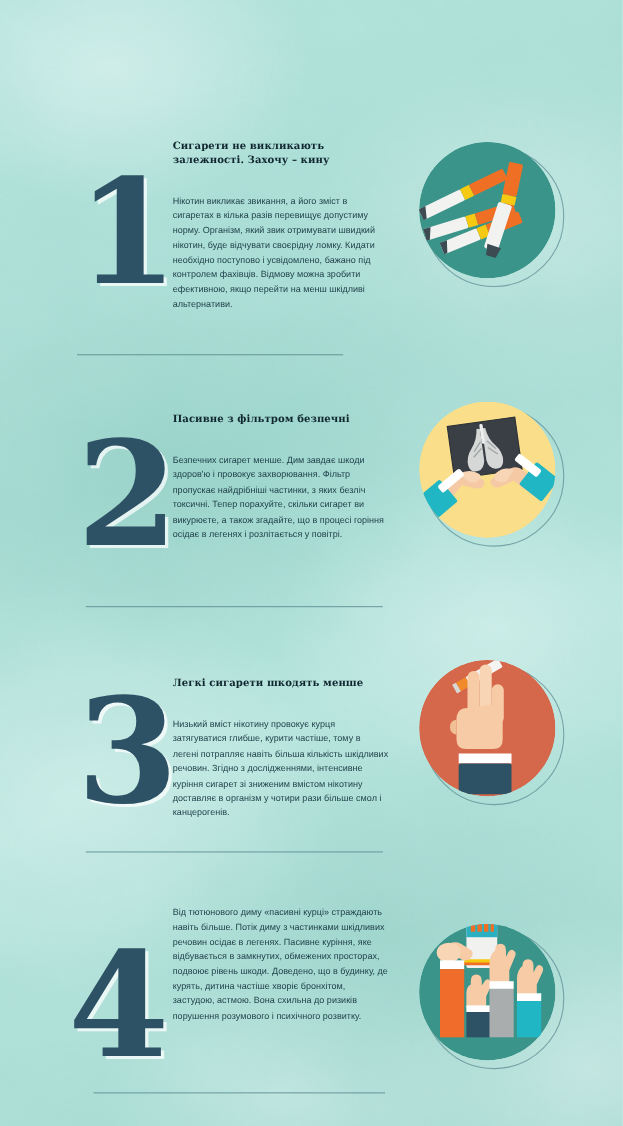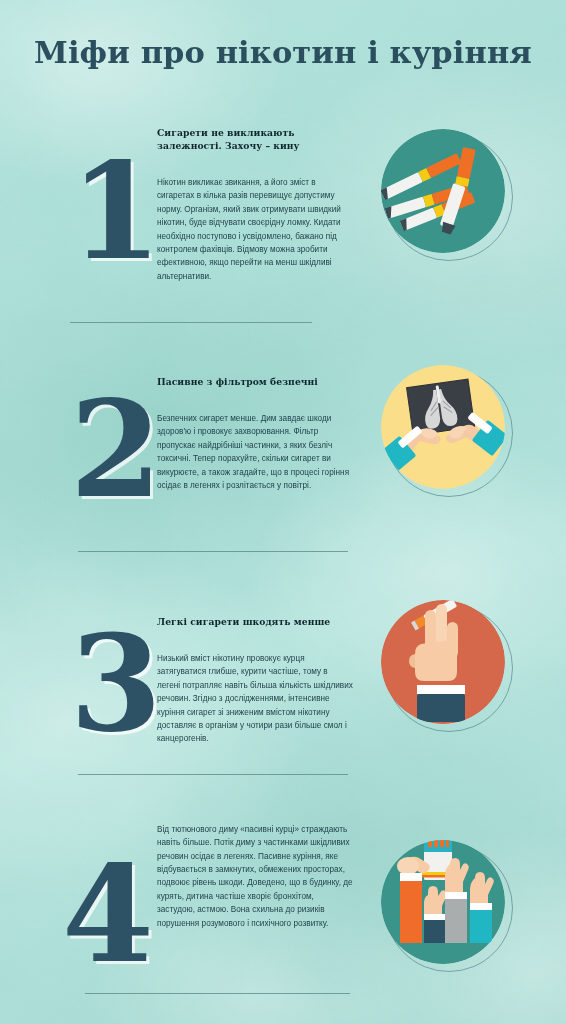--- a/index.html
+++ b/index.html
@@ -127,21 +127,20 @@
   <svg id="grain" viewBox="0 0 566 1024" preserveAspectRatio="none" aria-hidden="true">
     <defs>
       <filter id="grainFilter" x="0" y="0" width="100%" height="100%">
         <feTurbulence type="fractalNoise" baseFrequency="0.012 0.016" numOctaves="4" seed="7" result="n"></feTurbulence>
         <feColorMatrix in="n" type="matrix" values="0 0 0 0 0.58  0 0 0 0 0.80  0 0 0 0 0.77  0 0 0 0.42 0"></feColorMatrix>
       </filter>
     </defs>
     <rect width="566" height="1024" filter="url(#grainFilter)"></rect>
   </svg>
 
-  <div class="title">Міфи про нікотин і куріння</div>
 
   <div class="section" style="top:0">
     <div class="numeral" style="left:70px; top:146px">1</div>
 
     <div class="txt" style="top:126px">
       <div class="head">Сигарети не викликають залежності. Захочу – кину</div>
       <div class="body">Нікотин викликає звикання, а його зміст в сигаретах в кілька разів перевищує допустиму норму. Організм, який звик отримувати швидкий нікотин, буде відчувати своєрідну ломку. Кидати необхідно поступово і усвідомлено, бажано під контролем фахівців. Відмову можна зробити ефективною, якщо перейти на менш шкідливі альтернативи.</div>
     </div>
 
     <div class="circle-wrap" style="left:381px; top:129px">

